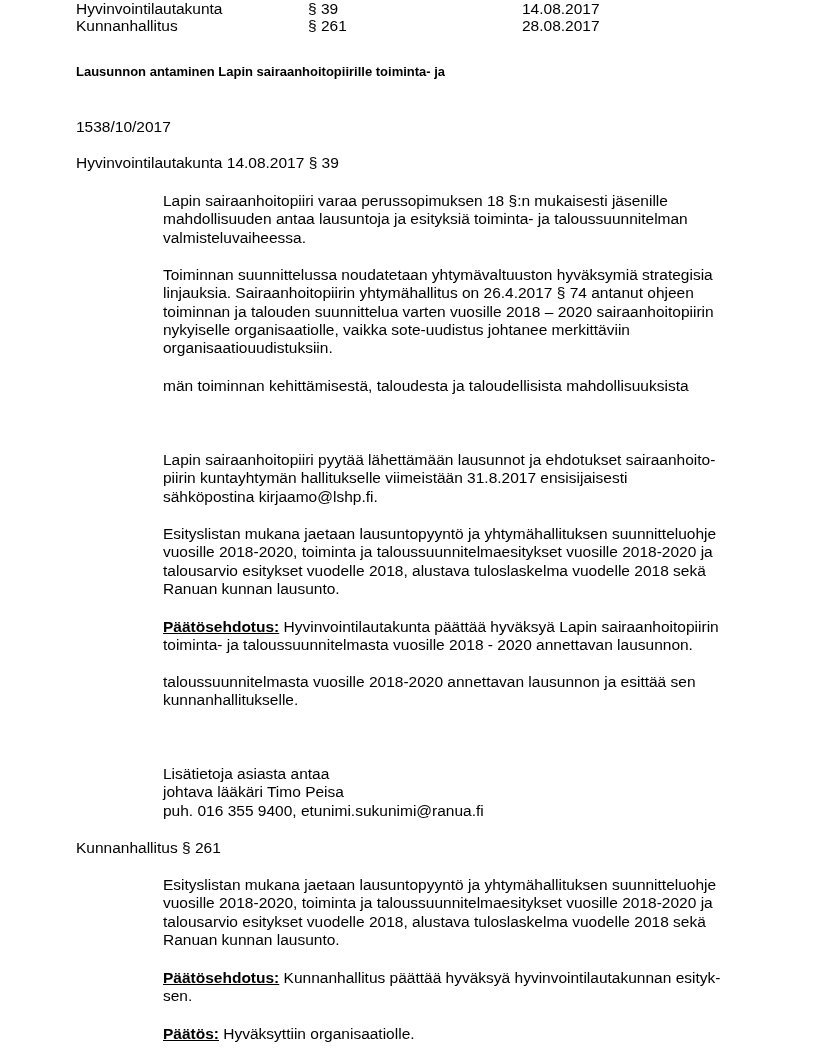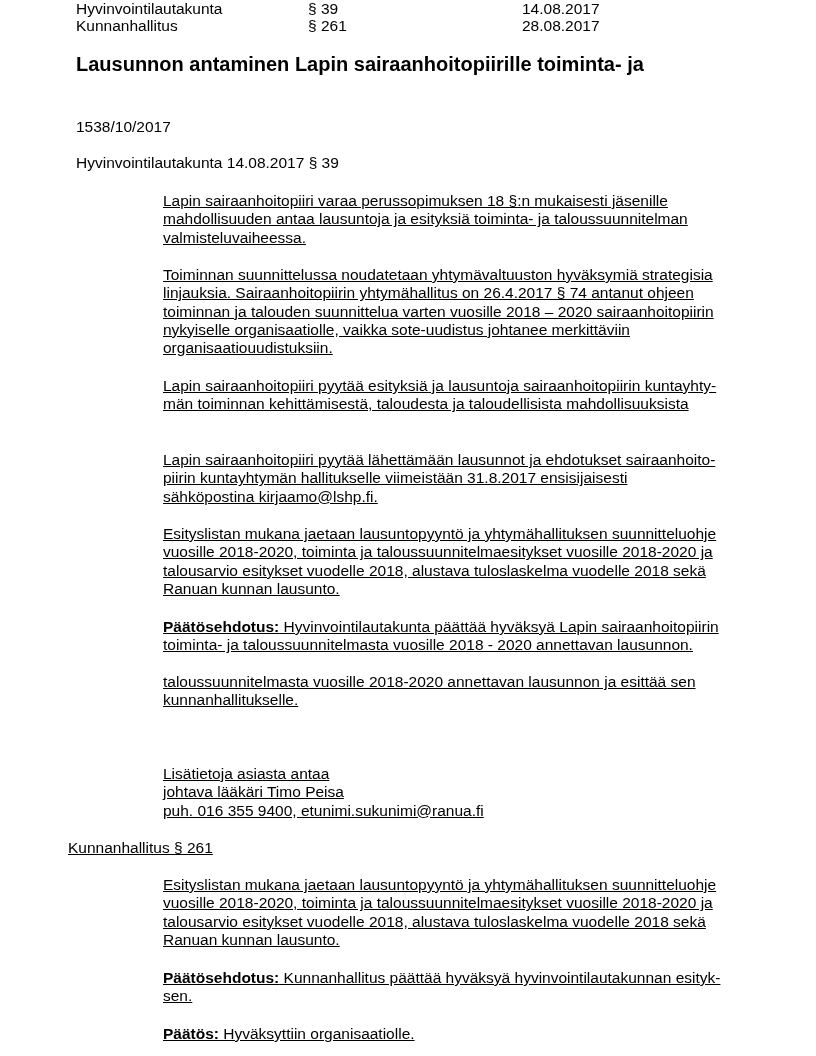--- a/index.html
+++ b/index.html
@@ -8,25 +8,25 @@
     font-family: "Liberation Sans", sans-serif; color: #000;
     font-size: 15.5px; line-height: 18.3px;
   }
   .abs { position: absolute; white-space: nowrap; }
   .hdr-row { position: absolute; left: 76px; height: 18px; width: 700px; }
   .hdr-row span { position: absolute; top: 0; white-space: nowrap; }
   .col-body { left: 0; }
   .col-sec { left: 232px; }
   .col-date { left: 446px; }
   .title {
-    position: absolute; left: 76px; top: 53px; width: 700px;
-    font-weight: bold; font-size: 20px; line-height: 22.5px;
+    position: absolute; left: 76px; top: 61px; width: 700px;
+    font-weight: bold; font-size: 13px; line-height: 22.5px;
   }
   .title div { white-space: nowrap; }
-  .para { position: absolute; left: 163px; width: 600px; text-decoration: underline; }
+  .para { position: absolute; left: 163px; width: 600px; }
   .para div { white-space: nowrap; }
   .lbl { font-weight: bold; text-decoration: underline; }
 </style>
 </head>
 <body>
 
 <div class="hdr-row" style="top:0px;">
   <span class="col-body">Hyvinvointilautakunta</span>
   <span class="col-sec">§ 39</span>
   <span class="col-date">14.08.2017</span>
@@ -53,21 +53,20 @@
 
 <div class="para" style="top:266px;">
   <div>Toiminnan suunnittelussa noudatetaan yhtymävaltuuston hyväksymiä strategisia</div>
   <div>linjauksia. Sairaanhoitopiirin yhtymähallitus on 26.4.2017 § 74 antanut ohjeen</div>
   <div>toiminnan ja talouden suunnittelua varten vuosille 2018 – 2020 sairaanhoitopiirin</div>
   <div>nykyiselle organisaatiolle, vaikka sote-uudistus johtanee merkittäviin</div>
   <div>organisaatiouudistuksiin.</div>
 </div>
 
 <div class="para" style="top:377px;">
-  <div>Lapin sairaanhoitopiiri pyytää esityksiä ja lausuntoja sairaanhoitopiirin kuntayhty-</div>
   <div>män toiminnan kehittämisestä, taloudesta ja taloudellisista mahdollisuuksista</div>
 </div>
 
 <div class="para" style="top:451px;">
   <div>Lapin sairaanhoitopiiri pyytää lähettämään lausunnot ja ehdotukset sairaanhoito-</div>
   <div>piirin kuntayhtymän hallitukselle viimeistään 31.8.2017  ensisijaisesti</div>
   <div>sähköpostina kirjaamo@lshp.fi.</div>
 </div>
 
 <div class="para" style="top:525px;">
@@ -86,21 +85,21 @@
   <div>taloussuunnitelmasta vuosille 2018-2020 annettavan lausunnon ja esittää sen</div>
   <div>kunnanhallitukselle.</div>
 </div>
 
 <div class="para" style="top:765px;">
   <div>Lisätietoja asiasta antaa</div>
   <div>johtava lääkäri Timo Peisa</div>
   <div>puh. 016 355 9400, etunimi.sukunimi@ranua.fi</div>
 </div>
 
-<div class="abs" style="left:68px; top:839px;text-decoration:underline;">Kunnanhallitus § 261</div>
+<div class="abs" style="left:76px; top:839px;">Kunnanhallitus § 261</div>
 
 <div class="para" style="top:876px;">
   <div>Esityslistan mukana jaetaan lausuntopyyntö ja yhtymähallituksen suunnitteluohje</div>
   <div>vuosille 2018-2020, toiminta ja taloussuunnitelmaesitykset vuosille 2018-2020 ja</div>
   <div>talousarvio esitykset vuodelle 2018, alustava tuloslaskelma vuodelle 2018 sekä</div>
   <div>Ranuan kunnan lausunto.</div>
 </div>
 
 <div class="para" style="top:969px;">
   <div><span class="lbl">Päätösehdotus:</span><span style="white-space:pre;"> Kunnanhallitus päättää hyväksyä hyvinvointilautakunnan esityk-</span></div>

